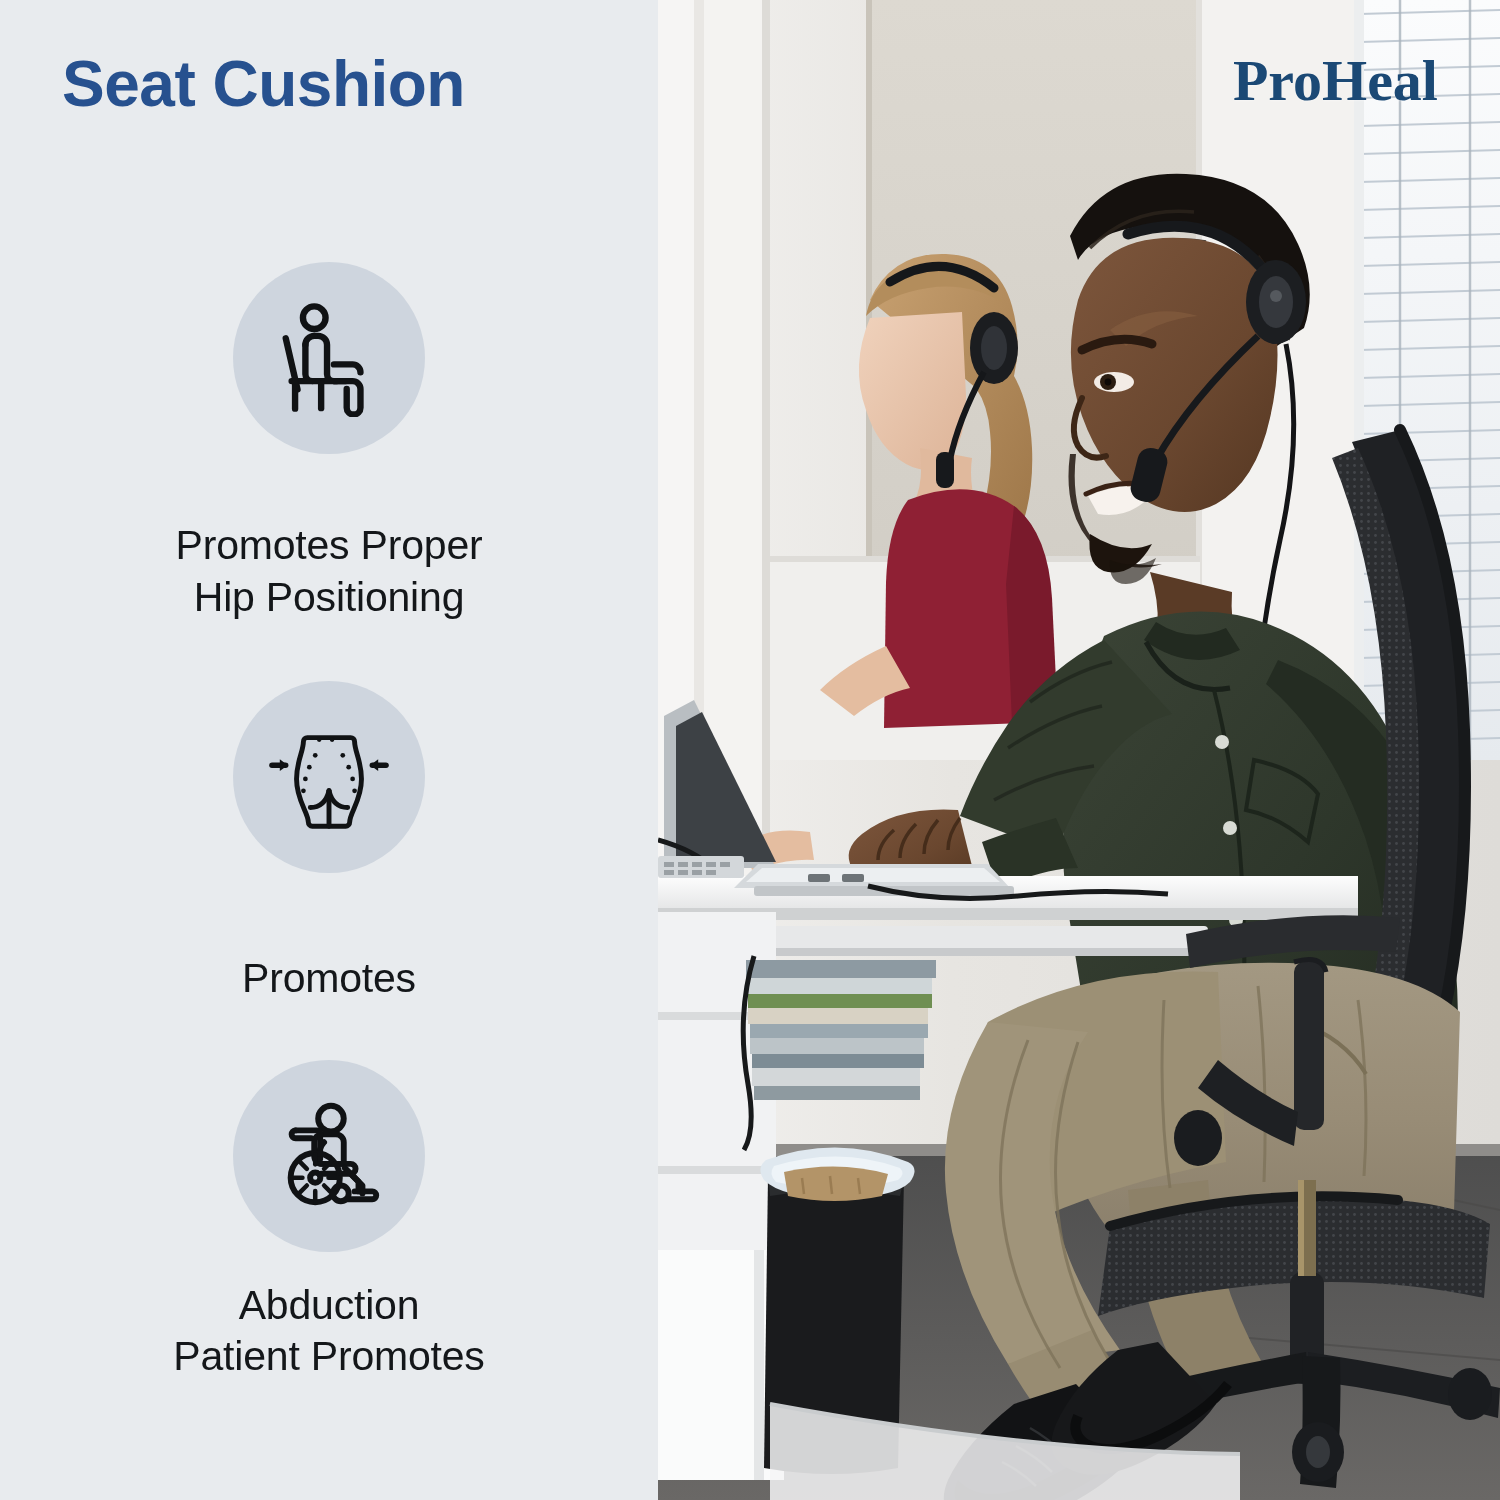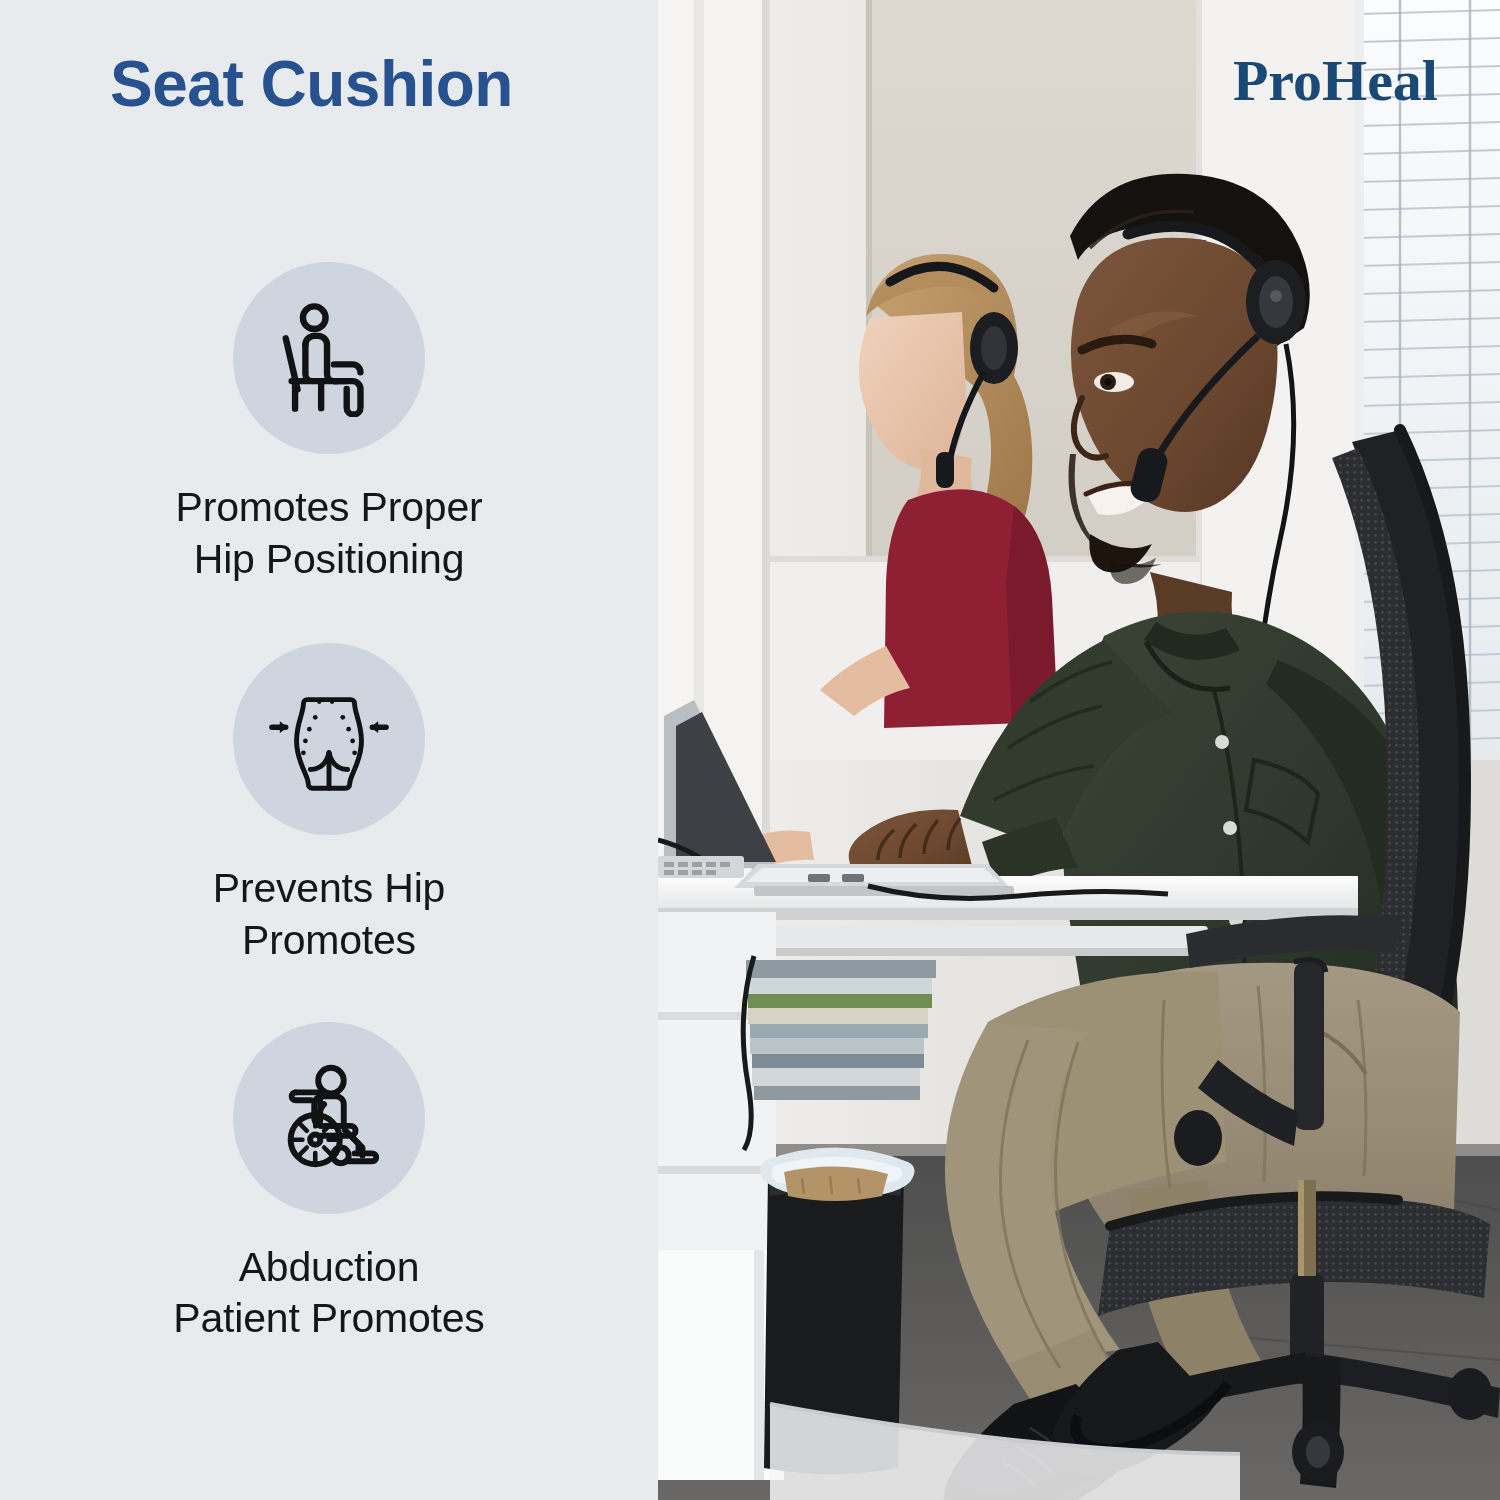--- a/index.html
+++ b/index.html
@@ -13,39 +13,39 @@
 
   .page { position:relative; width:1500px; height:1500px; background:#e8ebee; }
 
   
   .left-panel {
     position:absolute; left:0; top:0; width:658px; height:1500px;
     background:#e8ebee;
   }
 
   .title-block {
-    position:absolute; left:62px; top:48px; width:570px;margin-left:48px;
+    position:absolute; left:62px; top:48px; width:570px;
   }
   .title-line {
     font-size:64px;
     font-weight:700;
     line-height:1.14;
     color:#27518f;
     letter-spacing:-0.5px;
     white-space:nowrap;
   }
 
   .features {
     position:absolute; left:0; top:262px; width:658px;
   }
   .feature {
     width:658px;
     display:flex; flex-direction:column; align-items:center;
   }
-  .feature-1 { margin-top:0px; }
+  .feature-1 { margin-top:0px;gap:38px; }
   .feature-2 { margin-top:58px; }
   .feature-3 { margin-top:55px; }
 
   .icon-circle {
     width:192px; height:192px; border-radius:50%;
     background:#ced5de;
     display:flex; align-items:center; justify-content:center;
   }
   .icon-circle svg { display:block; }
 
@@ -150,21 +150,21 @@
 
               <path d="M4 50 h14" stroke-width="5.5"></path>
               <path d="M12 44 l8 6 l-8 6 z" fill="#101214" stroke="none"></path>
 
               <path d="M120 50 h-14" stroke-width="5.5"></path>
               <path d="M112 44 l-8 6 l8 6 z" fill="#101214" stroke="none"></path>
             </svg>
           </span>
         </div>
         <div class="feature-label">
-          <span>Prevents Hip</span><br>
+          <br>
           <span>Promotes</span>
         </div>
       </div>
 
       <div class="feature feature-3">
         <div class="icon-circle">
           <span>
             <svg width="122" height="122" viewBox="0 0 124 124" fill="none" stroke="#101214" stroke-width="6" stroke-linecap="round" stroke-linejoin="round">
 
               <circle cx="64" cy="24" r="13"></circle>

